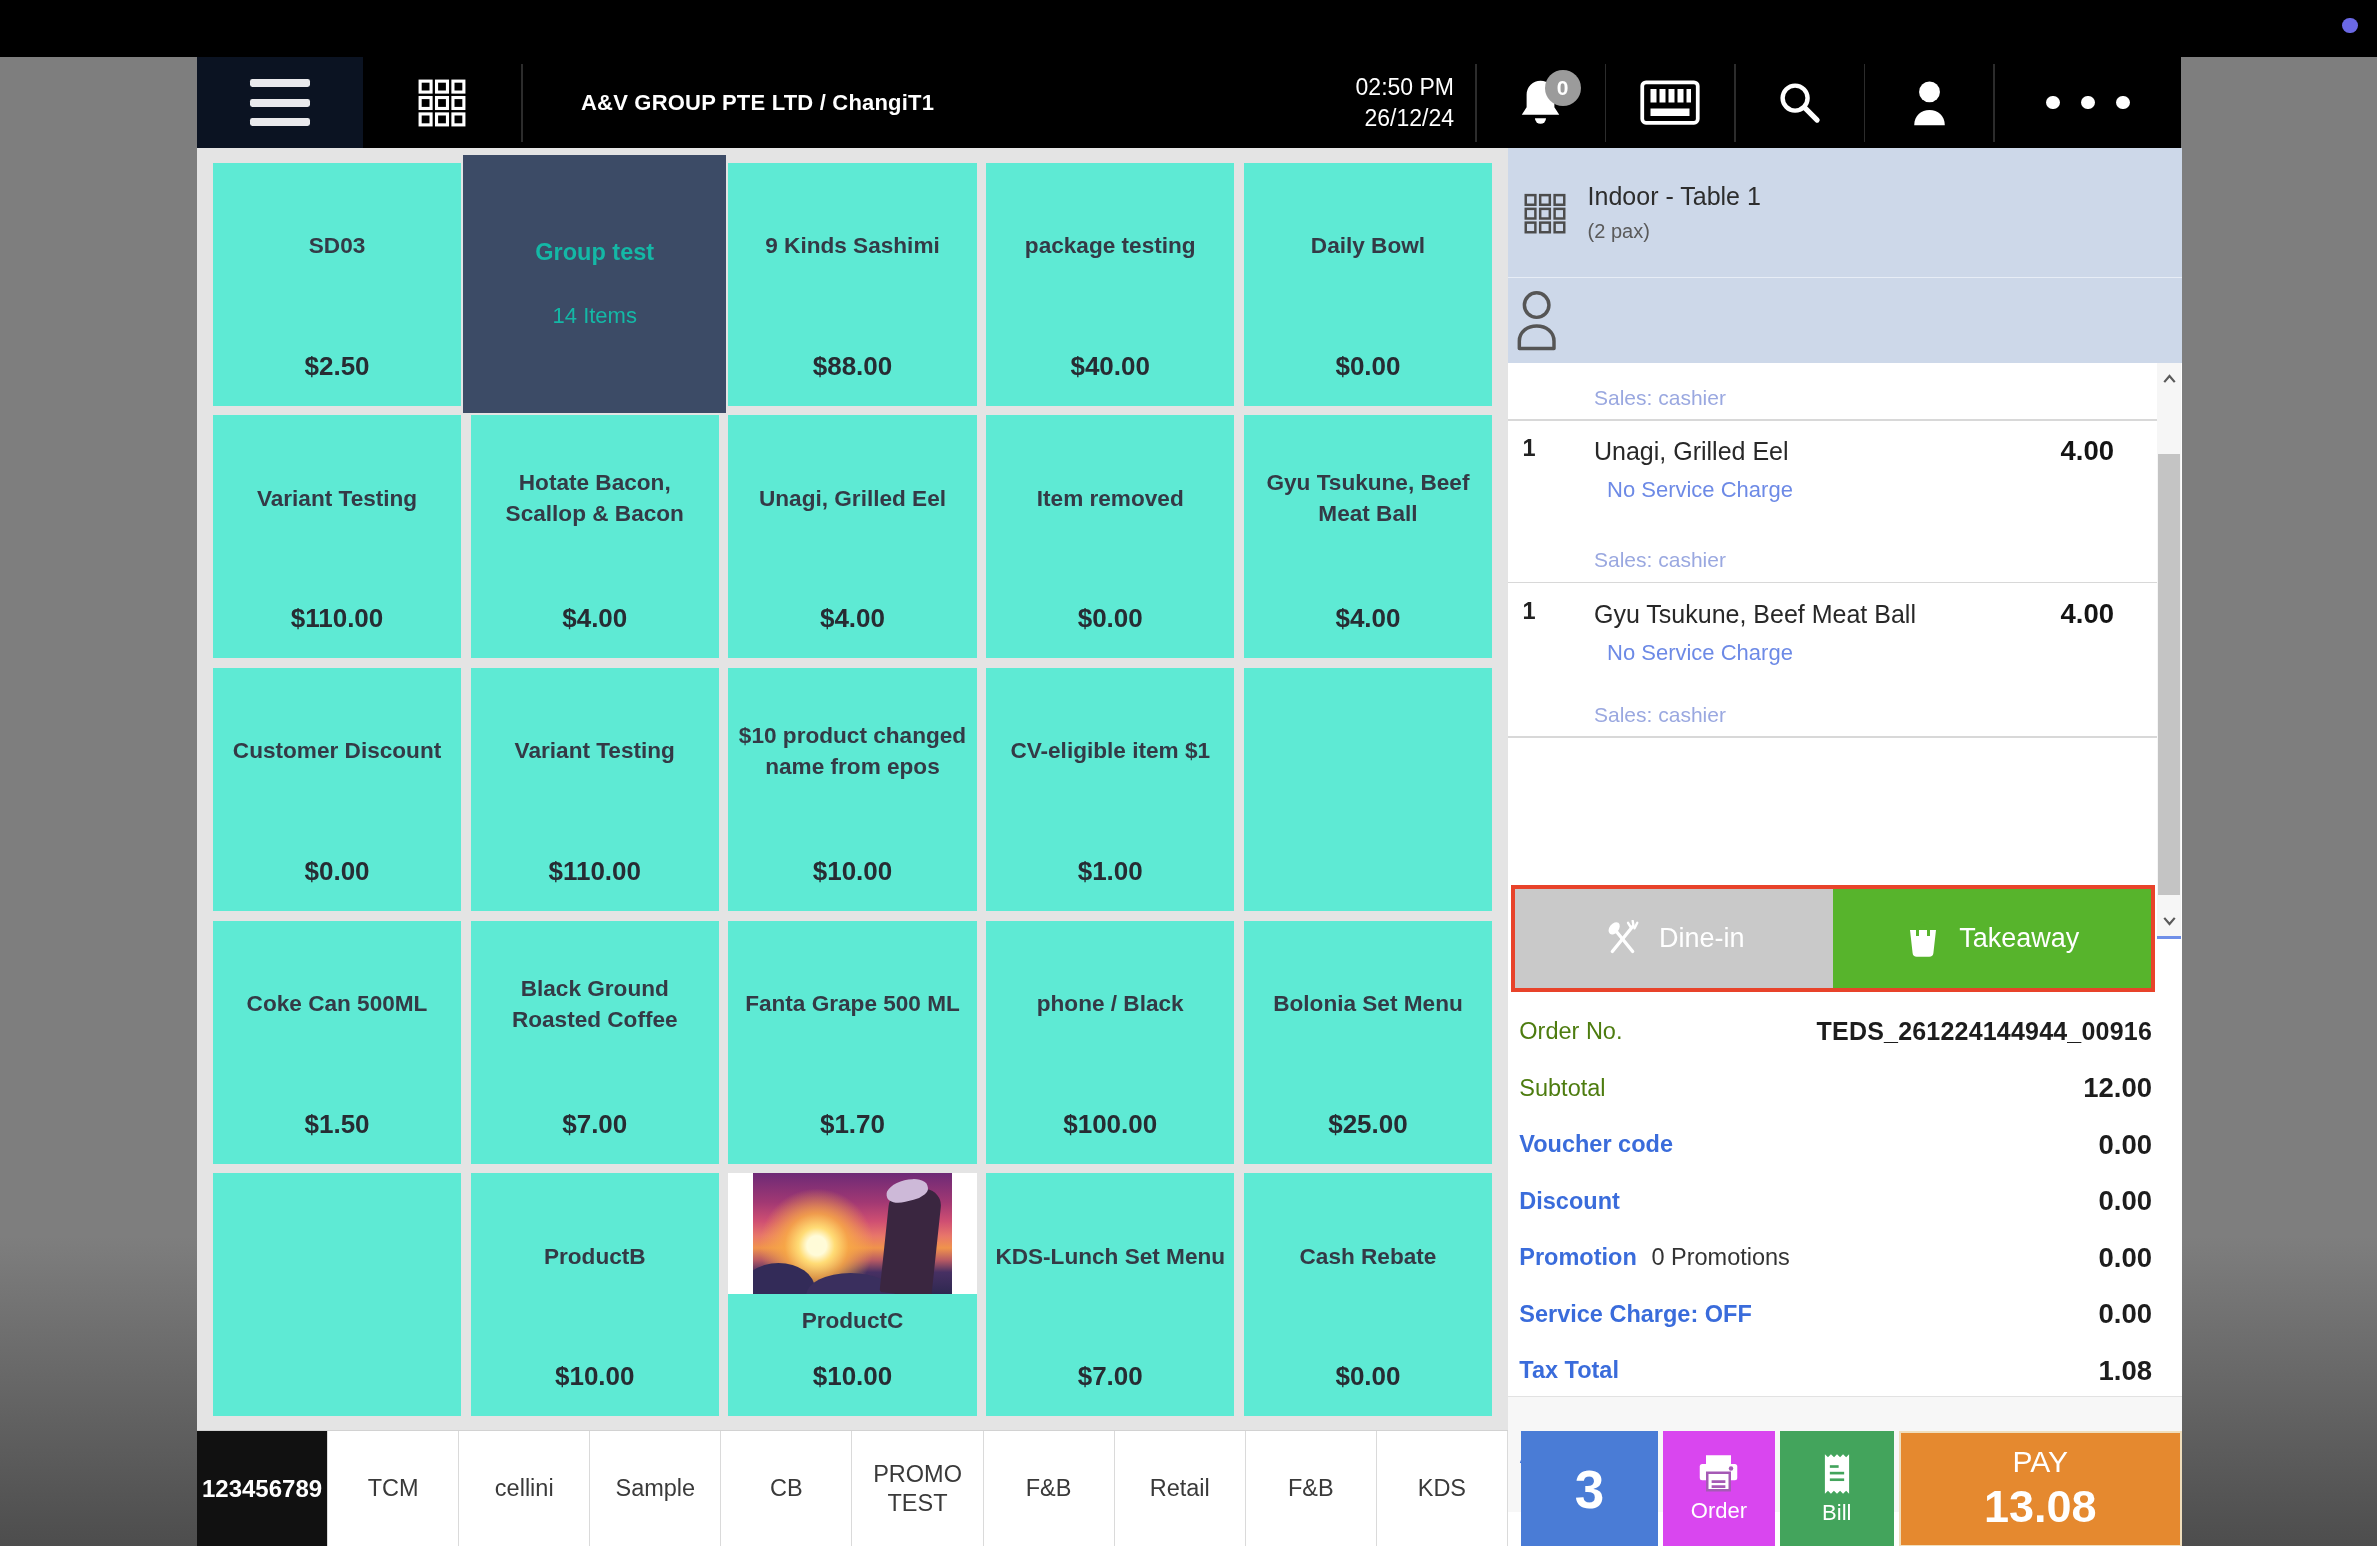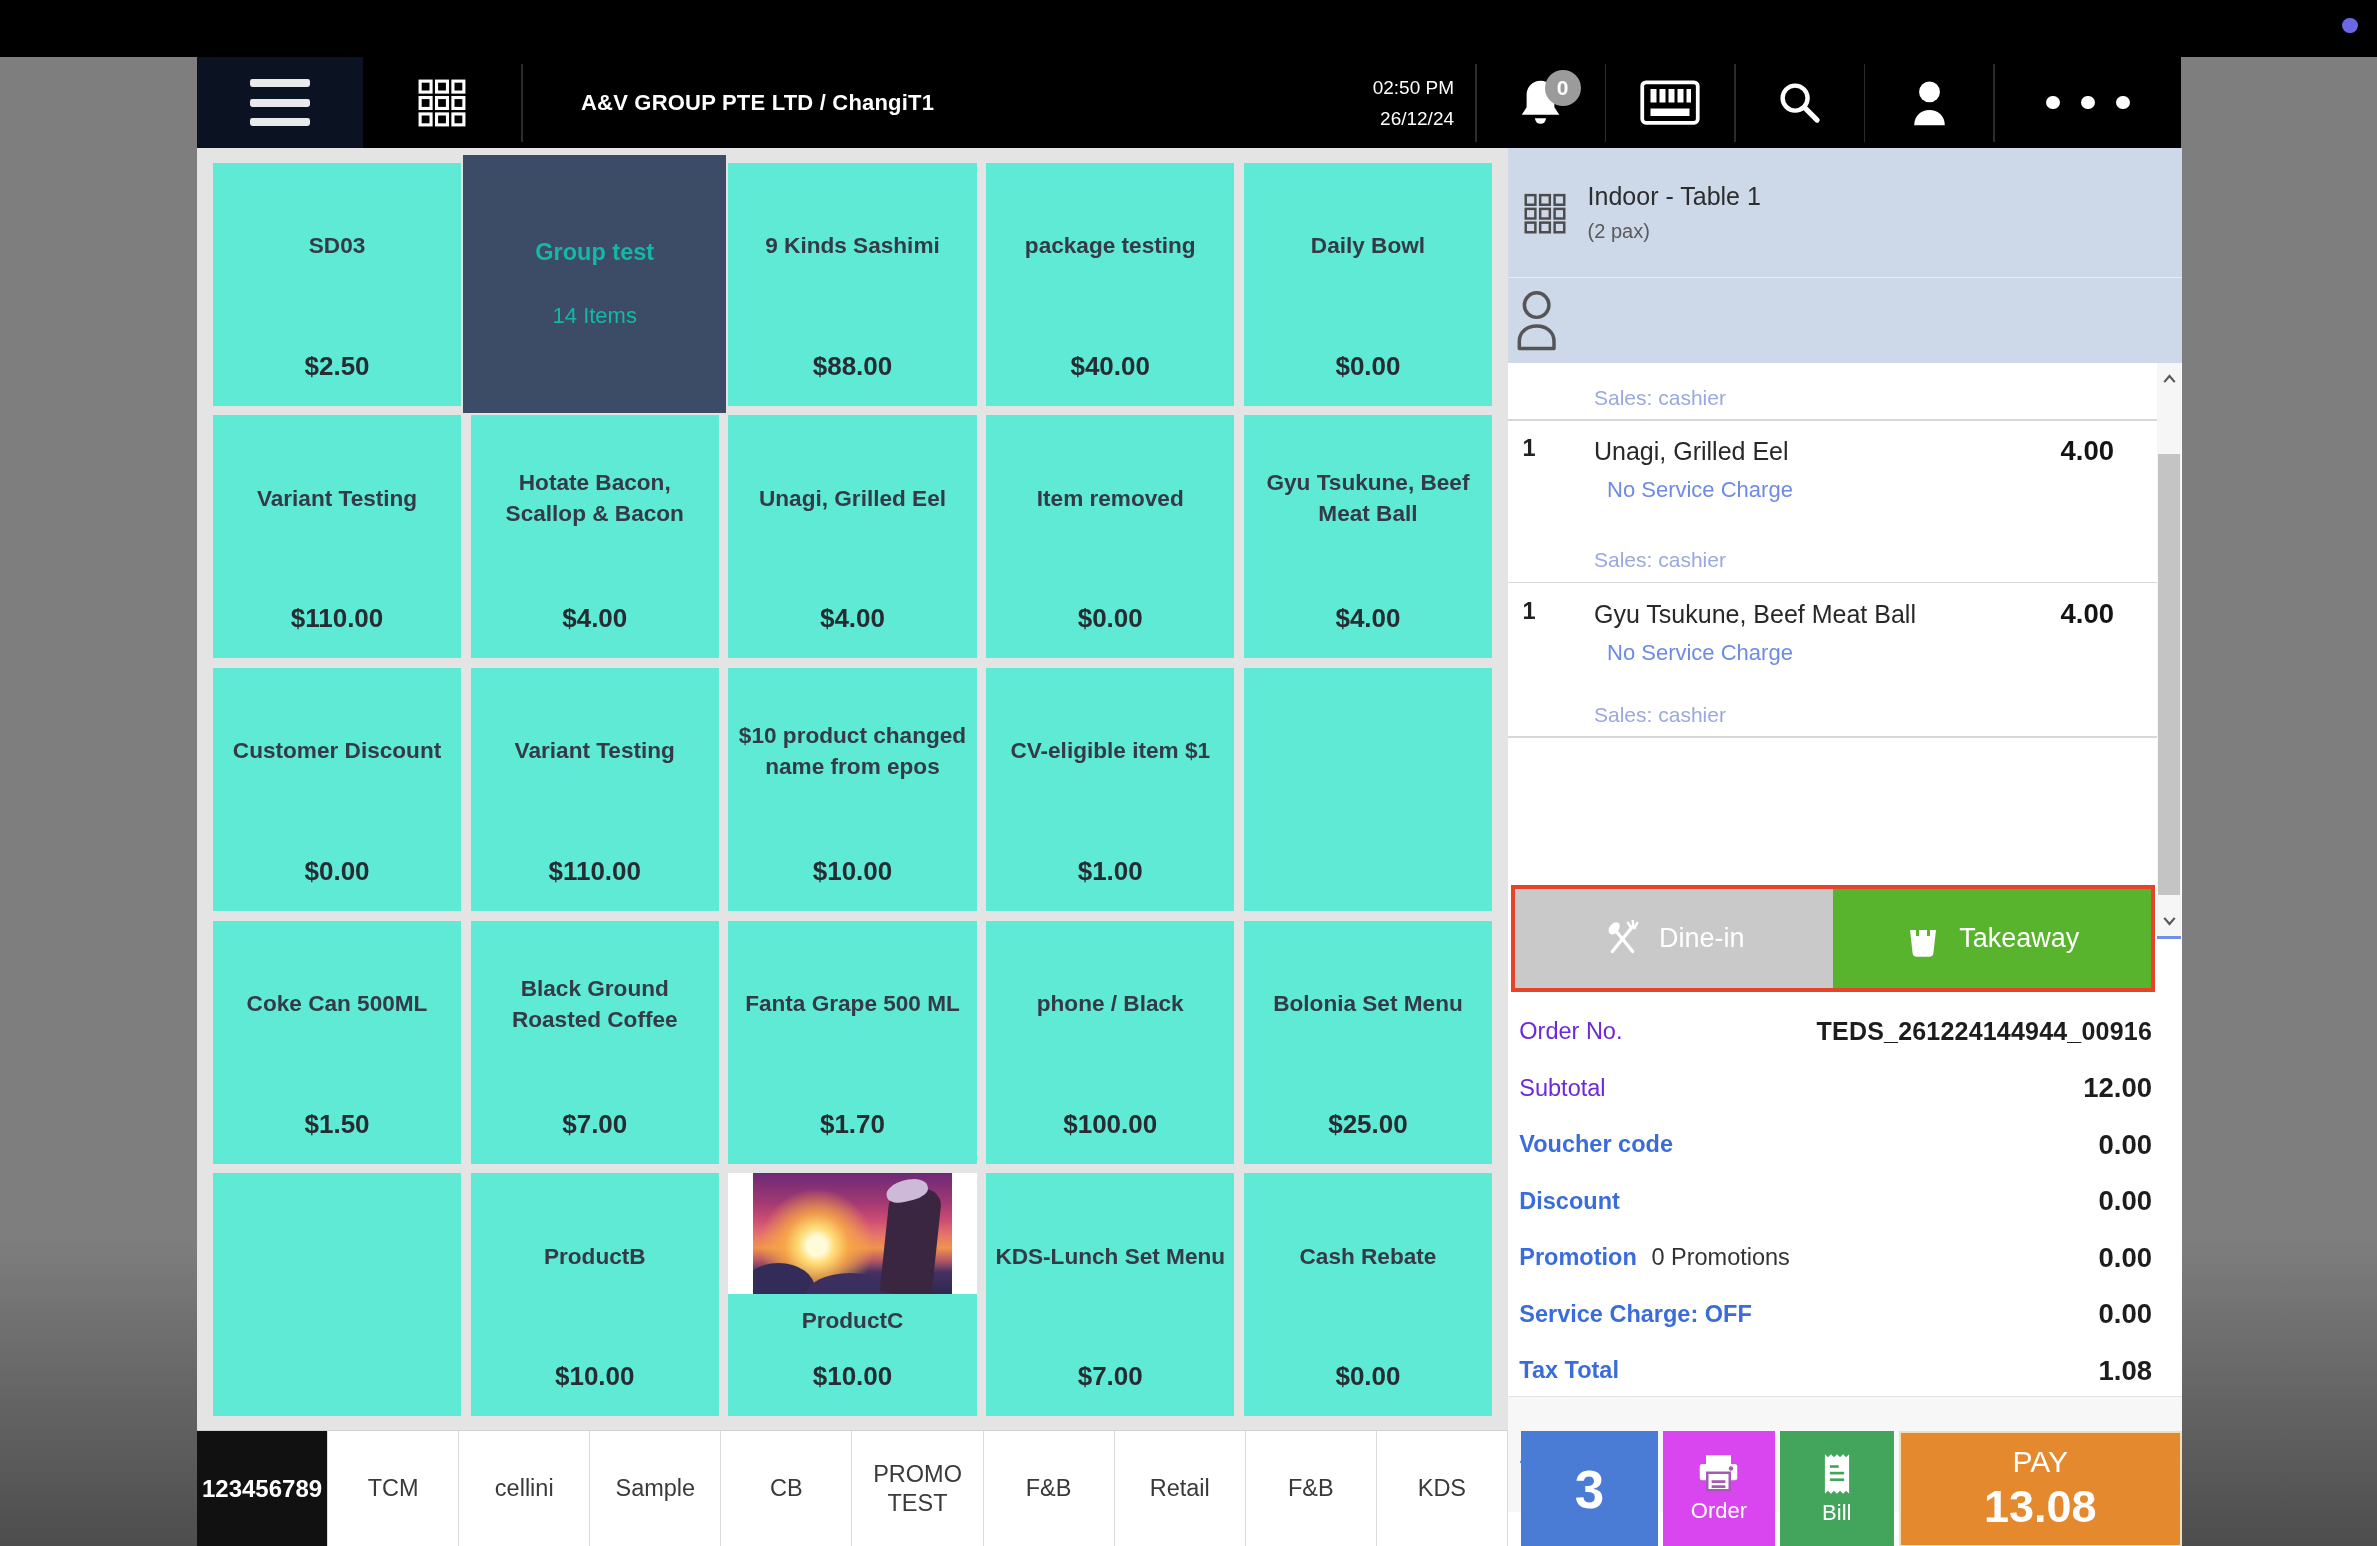--- a/index.html
+++ b/index.html
@@ -11,21 +11,21 @@
   .app{position:absolute;left:197px;top:57px;width:1984px;height:1490px;background:#fff;}
 
   
   .topbar{position:absolute;left:0;top:0;width:1984px;height:91px;background:#000;display:flex;align-items:center;}
   .menu-btn{width:166px;height:91px;background:#0b1322;display:flex;align-items:center;justify-content:center;cursor:pointer;}
   .hamb{display:flex;flex-direction:column;gap:11.3px;}
   .hamb i{display:block;width:60px;height:8px;background:#e9e9ec;border-radius:2.4px;}
   .apps-btn{width:121px;height:91px;display:flex;align-items:center;justify-content:center;margin-left:18px;}
   .tb-div{width:1.6px;height:78px;background:#2c2c2c;}
   .brand{color:#fff;font-size:22px;font-weight:700;margin-left:58px;letter-spacing:0.2px;}
-  .time-block{margin-left:auto;text-align:right;color:#fff;font-size:19px;font-weight:500;line-height:31px;margin-right:21px;}
+  .time-block{margin-left:auto;text-align:right;color:#fff;font-size:23px;font-weight:500;line-height:31px;margin-right:21px;}
   .icon-btn{width:128px;height:91px;display:flex;align-items:center;justify-content:center;position:relative;cursor:pointer;flex:0 0 auto;}
   .bell-badge{position:absolute;top:13px;left:68px;width:36px;height:36px;border-radius:50%;background:#9b9b9b;color:#fff;
     font-size:21px;font-weight:700;display:flex;align-items:center;justify-content:center;}
   .dots{display:flex;gap:21px;}
   .dots i{width:13.7px;height:13.7px;border-radius:50%;background:#fff;}
 
   
   .grid-area{position:absolute;left:0;top:91px;width:1311px;height:1283px;background:#e4e4e4;box-sizing:border-box;
     padding:14.6px 16px;display:grid;grid-template-columns:repeat(5,1fr);grid-template-rows:repeat(5,1fr);gap:9.7px;}
   .tile{position:relative;background:#5eead4;cursor:pointer;}
@@ -81,21 +81,21 @@
   .sc-thumb{position:absolute;left:0.8px;top:91px;width:22.6px;height:441px;background:#c4c4c4;}
 
   .p-buttons{position:absolute;left:3.2px;top:737px;width:644px;height:107px;border:4.9px solid #e8432a;box-sizing:border-box;display:flex;}
   .dine,.take{flex:1 1 0;display:flex;align-items:center;justify-content:center;gap:18px;color:#fff;font-size:27px;font-weight:500;cursor:pointer;}
   .dine{background:#c9c9c9;}
   .take{background:#57b42c;}
 
   .p-summary{position:absolute;left:0;top:852px;width:674px;height:396px;box-sizing:border-box;padding:6.5px 30px 0 11.3px;
     display:flex;flex-direction:column;justify-content:space-between;}
   .srow{display:flex;align-items:center;justify-content:space-between;height:50px;}
-  .slab{color:#6d28d9;font-size:23.5px;}
+  .slab{color:#4d7c0f;font-size:23.5px;}
   .srow.link .slab{color:#3a6cdb;font-weight:700;}
   .sextra{color:#333;font-size:23.5px;font-weight:500;margin-left:14.6px;}
   .sval{color:#1d1d1d;font-size:27.5px;font-weight:700;}
   .srow.id .sval{font-size:25px;letter-spacing:0.2px;}
 
   .p-addnote{position:absolute;left:0;top:1248px;width:674px;height:116px;background:#f7f7f7;border-top:1.6px solid #e2e2e2;
     box-sizing:border-box;display:flex;align-items:center;padding-left:11.3px;cursor:pointer;}
   .p-addnote span{color:#3a6cdb;font-size:25px;font-weight:700;}
 
   .p-footer{position:absolute;left:0;top:1283px;width:674px;height:116px;display:flex;align-items:stretch;gap:4.9px;padding-left:13px;box-sizing:border-box;}

